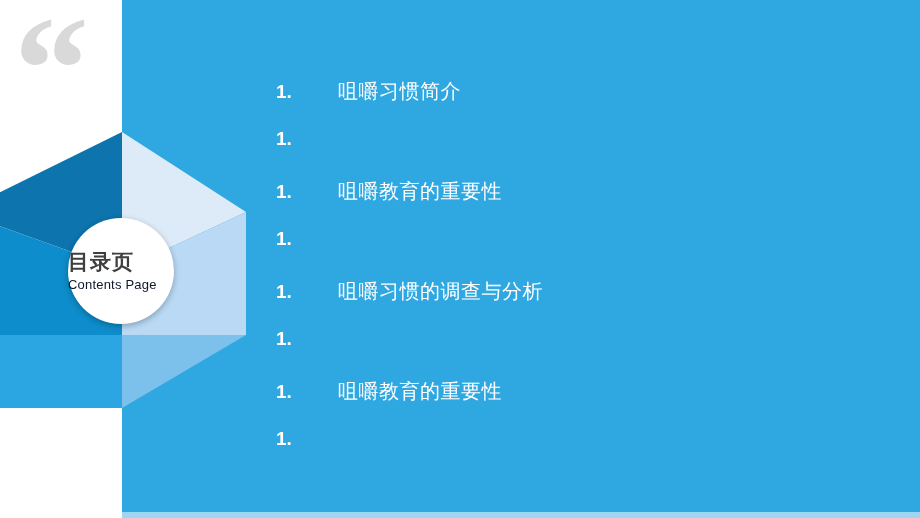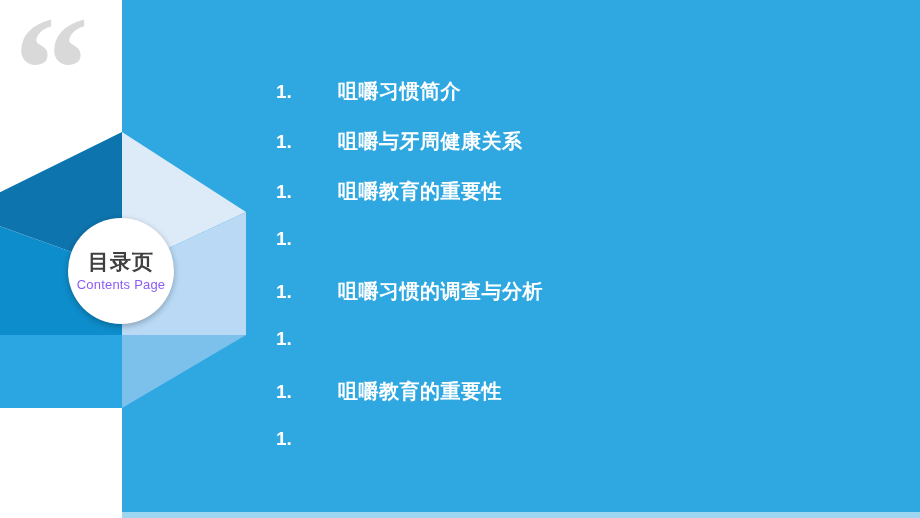--- a/index.html
+++ b/index.html
@@ -64,36 +64,35 @@
     position: absolute;
     left: 68px;
     top: 218px;
     width: 106px;
     height: 106px;
     border-radius: 50%;
     background: #FFFFFF;
     box-shadow: 0 2px 6px rgba(0,0,0,0.28);
     display: flex;
     flex-direction: column;
-    align-items: center;
     justify-content: center;
     z-index: 5;
   }
   .hex-circle .cn {
     font-size: 21px;
     font-weight: 700;
     color: #3F3F3F;
     letter-spacing: 1px;
     line-height: 1.15;
   }
   .hex-circle .en {
     margin-top: 3px;
     font-size: 13px;
     font-weight: 400;
-    color: #8b5cf6;
+    color: #0f172a;
     letter-spacing: 0.2px;
   }
 
   
   .toc {
     position: absolute;
     left: 276px;
     top: 78px;
     width: 600px;
   }
@@ -104,21 +103,21 @@
   }
   .toc-num {
     width: 62px;
     flex: 0 0 62px;
     font-size: 19px;
     font-weight: 700;
     color: #FFFFFF;
   }
   .toc-label {
     font-size: 20px;
-    font-weight: 700;
+    font-weight: 400;
     color: #FFFFFF;
     letter-spacing: 0.5px;
   }
 </style>
 </head>
 <body>
 
 <div class="slide">
 
   <div class="blue-panel"></div>
@@ -148,21 +147,20 @@
     <div class="en">Contents Page</div>
   </div>
 
   <div class="toc">
     <div class="toc-item">
       <span class="toc-num">1.</span>
       <span class="toc-label">咀嚼习惯简介</span>
     </div>
     <div class="toc-item">
       <span class="toc-num">1.</span>
-      <span class="toc-label">咀嚼与牙周健康关系</span>
     </div>
     <div class="toc-item">
       <span class="toc-num">1.</span>
       <span class="toc-label">咀嚼教育的重要性</span>
     </div>
     <div class="toc-item">
       <span class="toc-num">1.</span>
     </div>
     <div class="toc-item">
       <span class="toc-num">1.</span>

